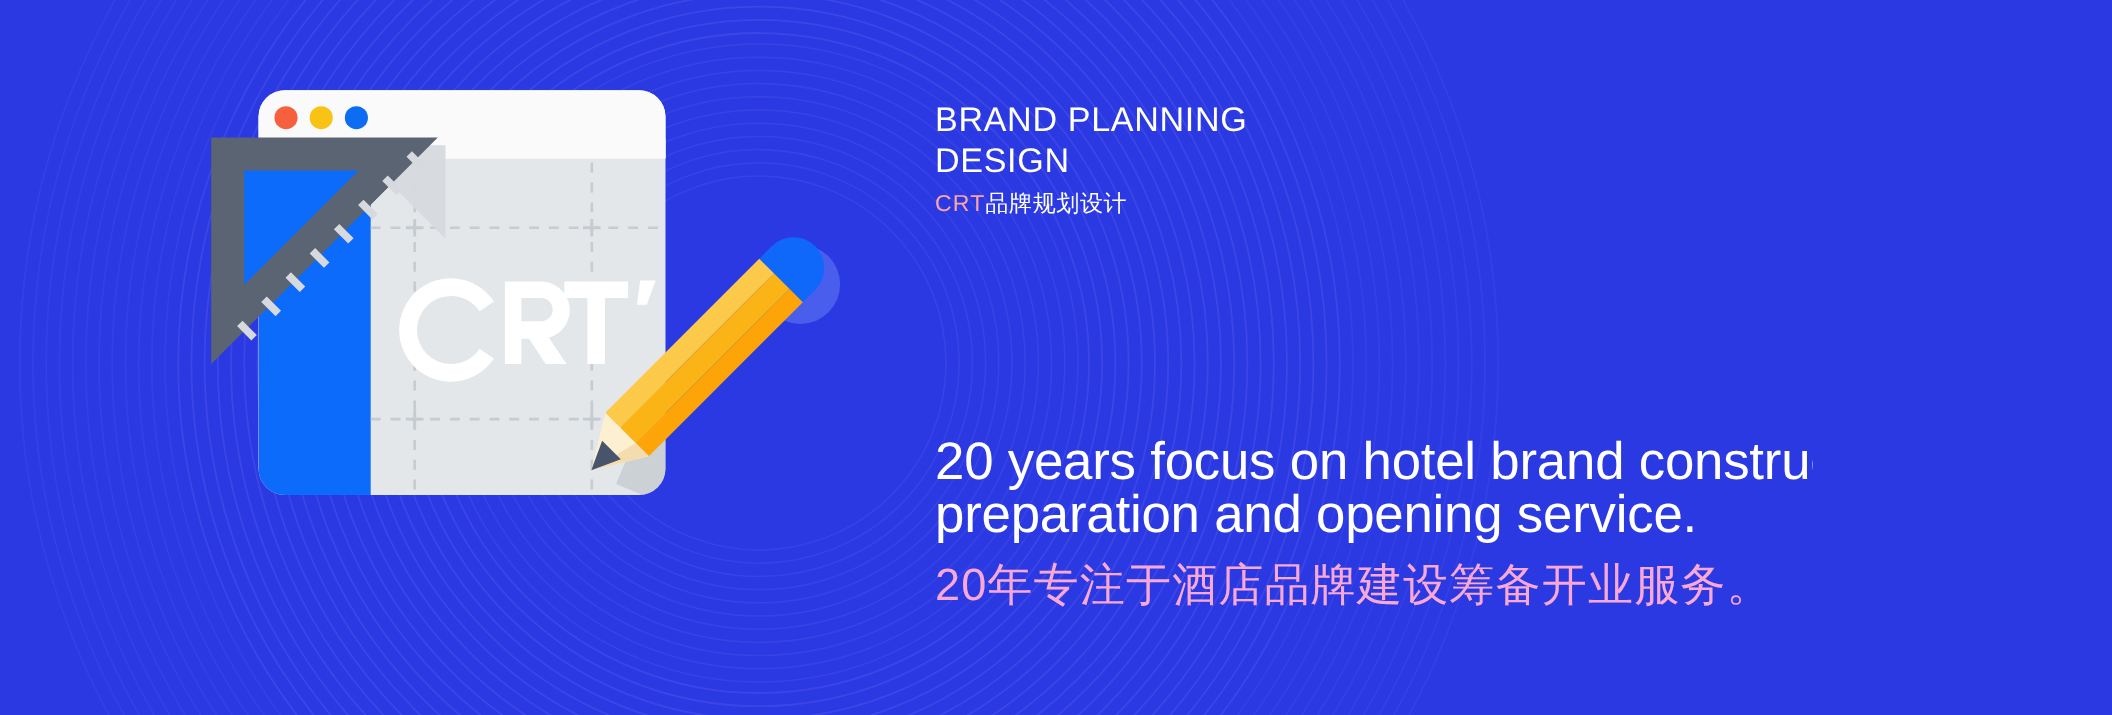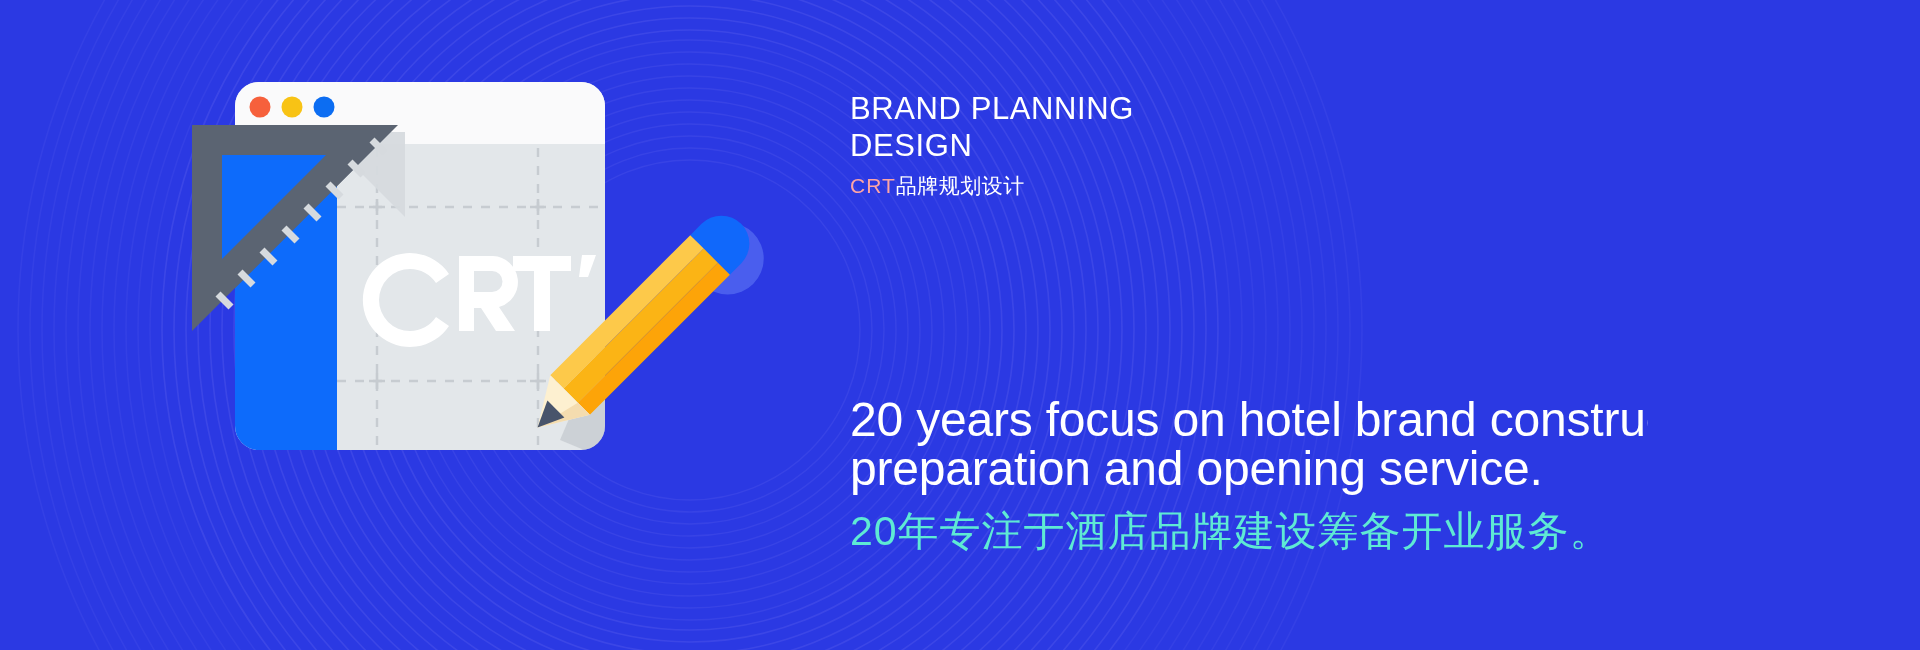--- a/index.html
+++ b/index.html
@@ -53,21 +53,21 @@
     line-height:49px;
     color:#FFFFFF;
     font-weight:400;
     white-space:pre-line;
     letter-spacing:-0.2px;
   }
   .tagline-cn {
     margin-top:12px;
     font-size:41px;
     line-height:52px;
-    color:#5eead4;
+    color:#f9a8d4;
     letter-spacing:1px;
   }
 </style>
 </head>
 <body>
 
 <div id="banner">
 
   <svg class="bg-arcs" width="1920" height="650" viewBox="0 0 1920 650">
     <defs>

